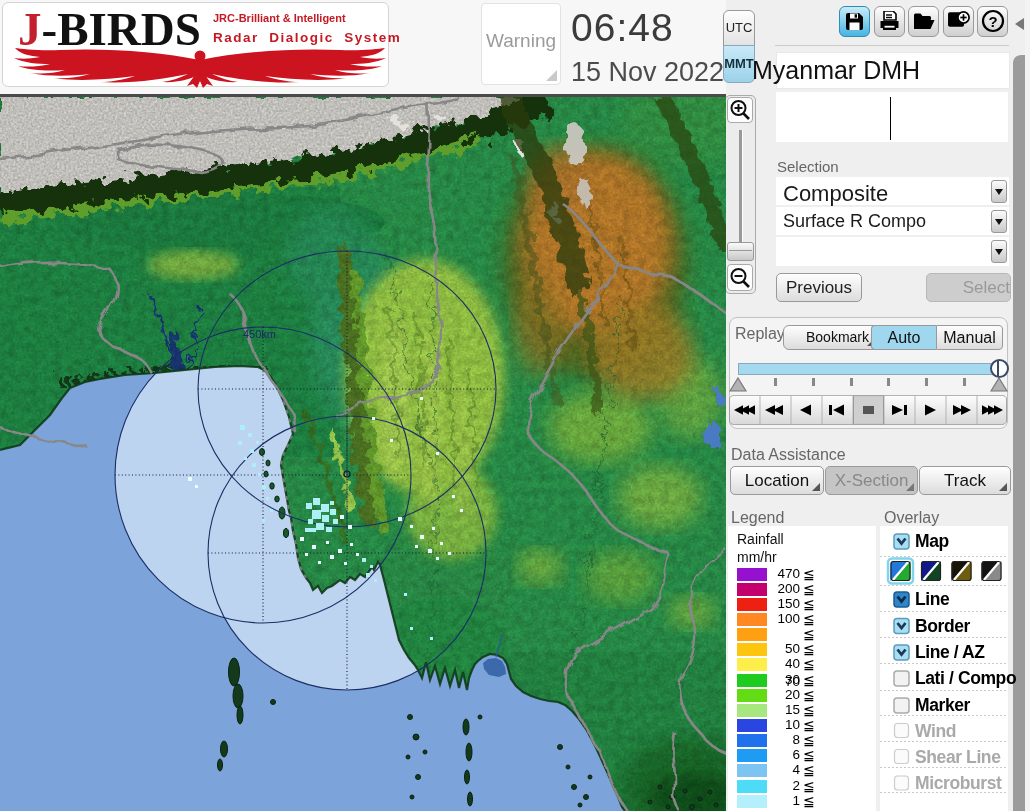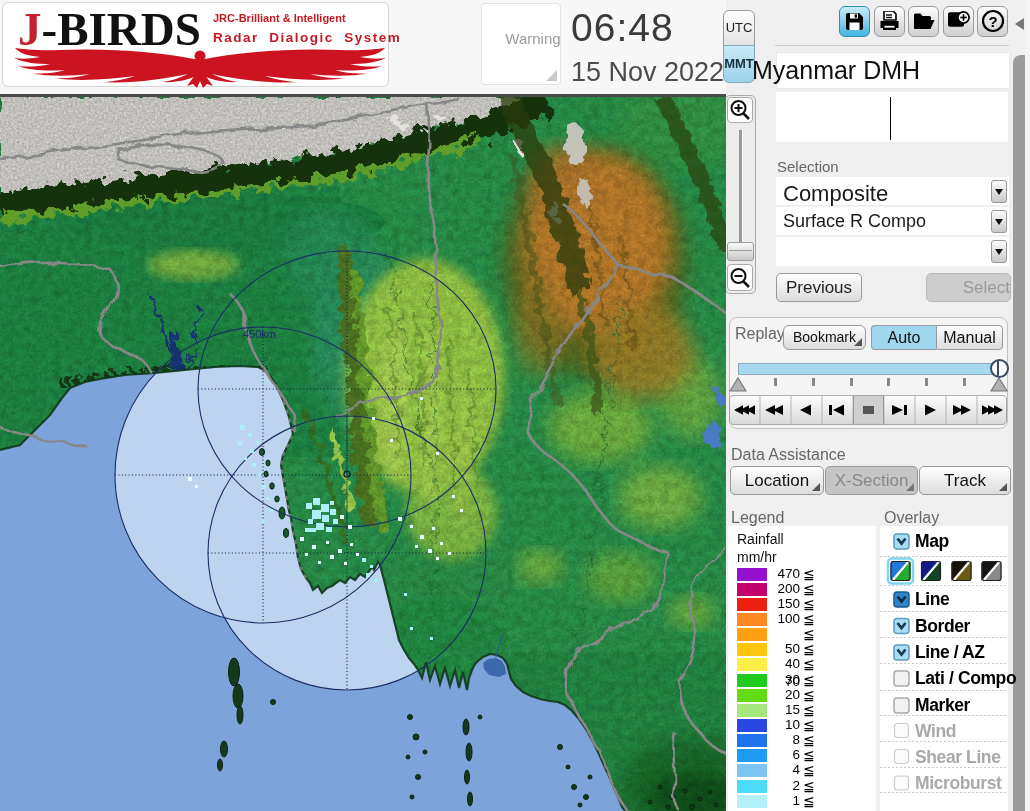--- a/index.html
+++ b/index.html
@@ -24,21 +24,21 @@
  <g fill="#cc1420">
   <path d="M190,14 C150,6 100,2 50,4 C30,5 12,3 5,2 C10,8 20,10 30,11 C20,13 10,13 4,12 C14,17 28,18 40,18 C28,21 16,21 8,20 C22,25 40,25 55,24 C42,28 30,28 20,27 C40,31 62,30 80,28 C66,32 54,33 44,32 C70,36 100,33 125,30 C112,34 100,36 90,36 C120,38 155,33 178,28 C170,32 160,35 152,36 C170,37 184,32 191,27 Z"></path>
   <path d="M190,14 C230,6 280,2 330,4 C350,5 368,3 375,2 C370,8 360,10 350,11 C360,13 370,13 376,12 C366,17 352,18 340,18 C352,21 364,21 372,20 C358,25 340,25 325,24 C338,28 350,28 360,27 C340,31 318,30 300,28 C314,32 326,33 336,32 C310,36 280,33 255,30 C268,34 280,36 290,36 C260,38 225,33 202,28 C210,32 220,35 228,36 C210,37 196,32 189,27 Z"></path>
   <circle cx="190" cy="10" r="5.5"></circle>
   <path d="M186,13 C183,18 182,24 184,30 L190,34 L196,30 C198,24 197,18 194,13 Z"></path>
   <path d="M185,29 L177,40 L183,38 L187,42 L190,35 L193,42 L197,38 L203,40 L195,29 Z"></path>
  </g>
 </svg>
 
 <div class="abs" style="left:481px;top:3px;width:78px;height:80px;background:#fff;border:1px solid #e2e2e2;border-radius:4px;"></div>
-<div class="abs" style="left:481px;top:30px;width:80px;text-align:center;font-size:15px;color:#9b9b9b;margin-left:12px;">Warning</div>
+<div class="abs" style="left:481px;top:30px;width:80px;text-align:center;font-size:19px;color:#9b9b9b;">Warning</div>
 <div class="abs" style="left:546px;top:70px;width:0;height:0;border-left:11px solid transparent;border-bottom:11px solid #c9c9c9;"></div>
 
 <div class="abs" style="left:571px;top:6px;font-size:39px;color:#3b3b3b;letter-spacing:1px;">06:48</div>
 <div class="abs" style="left:571px;top:57px;font-size:27px;color:#4c4c4c;">15 Nov 2022</div>
 
 <div class="abs" style="left:723px;top:10px;width:30px;height:34px;background:linear-gradient(#fdfdfd,#e3e3e3);border:1px solid #999;border-radius:6px 6px 0 0;text-align:center;line-height:34px;font-size:13px;color:#222;">UTC</div>
 <div class="abs" style="left:723px;top:45px;width:30px;height:36px;background:linear-gradient(#c9e9f6,#9bd2ea);border:1px solid #8aa8bb;border-radius:0 0 6px 6px;text-align:center;line-height:36px;font-size:13px;font-weight:bold;color:#15303d;">MMT</div>
 
 <div class="abs" style="left:839px;top:6px;width:31px;height:31px;background:linear-gradient(#c8ecf8,#45b5e2);border:1px solid #2e8cb5;border-radius:6px;box-sizing:border-box;"></div>
 <svg class="abs" style="left:845px;top:12px;" width="19" height="19" viewBox="0 0 19 19">
@@ -97,21 +97,21 @@
 <div class="abs" style="left:991px;top:210px;width:16px;height:23px;background:linear-gradient(#fbfbfb,#c9c9c9);border:1px solid #999;border-radius:3px;box-sizing:border-box;"></div>
 <div class="abs" style="left:995px;top:219px;width:0;height:0;border-left:4.5px solid transparent;border-right:4.5px solid transparent;border-top:6px solid #111;"></div>
 <div class="abs" style="left:991px;top:240px;width:16px;height:23px;background:linear-gradient(#fbfbfb,#c9c9c9);border:1px solid #999;border-radius:3px;box-sizing:border-box;"></div>
 <div class="abs" style="left:995px;top:249px;width:0;height:0;border-left:4.5px solid transparent;border-right:4.5px solid transparent;border-top:6px solid #111;"></div>
 
 <div class="abs btn" style="left:776px;top:273px;width:84px;height:27px;text-align:center;line-height:27px;font-size:17px;color:#222;">Previous</div>
 <div class="abs" style="left:926px;top:273px;width:83px;height:27px;background:#cdcdcd;border:1px solid #b8b8b8;border-radius:5px;text-align:right;line-height:27px;font-size:17px;color:#999;">Select</div>
 
 <div class="abs" style="left:729px;top:317px;width:277px;height:110px;background:#f4f4f4;border:1px solid #c2c2c2;border-radius:8px;"></div>
 <div class="abs" style="left:735px;top:325px;font-size:16px;color:#666;">Replay</div>
-<div class="abs btn" style="left:783px;top:325px;width:81px;height:23px;border-radius:6px;text-align:center;line-height:23px;font-size:14px;color:#111;">Bookmark<span class="fold"></span></div>
+<div class="abs btn" style="left:783px;top:325px;width:81px;height:23px;border-radius:6px;text-align:center;line-height:23px;font-size:14px;color:#111;padding-left:13px;">Bookmark<span class="fold"></span></div>
 <div class="abs" style="left:871px;top:325px;width:64px;height:23px;background:#9fd7ef;border:1px solid #999;border-right:none;border-radius:4px 0 0 4px;text-align:center;line-height:23px;font-size:16px;color:#111;">Auto</div>
 <div class="abs" style="left:936px;top:325px;width:65px;height:23px;background:linear-gradient(#fdfdfd,#dcdcdc);border:1px solid #999;border-radius:0 4px 4px 0;text-align:center;line-height:23px;font-size:16px;color:#111;">Manual</div>
 
 <div class="abs" style="left:738px;top:363px;width:260px;height:10px;background:#a5d9ef;border:1px solid #88aabb;"></div>
 <div class="abs" style="left:990px;top:359px;width:15px;height:15px;background:#fff;border:2px solid #3a4a66;border-radius:50%;"></div>
 <div class="abs" style="left:997px;top:360px;width:1.5px;height:17px;background:#3a4a66;"></div>
 <div class="abs" style="left:774px;top:378px;width:3px;height:8px;background:#888;"></div>
 <div class="abs" style="left:812px;top:378px;width:3px;height:8px;background:#888;"></div>
 <div class="abs" style="left:850px;top:378px;width:3px;height:8px;background:#888;"></div>
 <div class="abs" style="left:887px;top:378px;width:3px;height:8px;background:#888;"></div>

